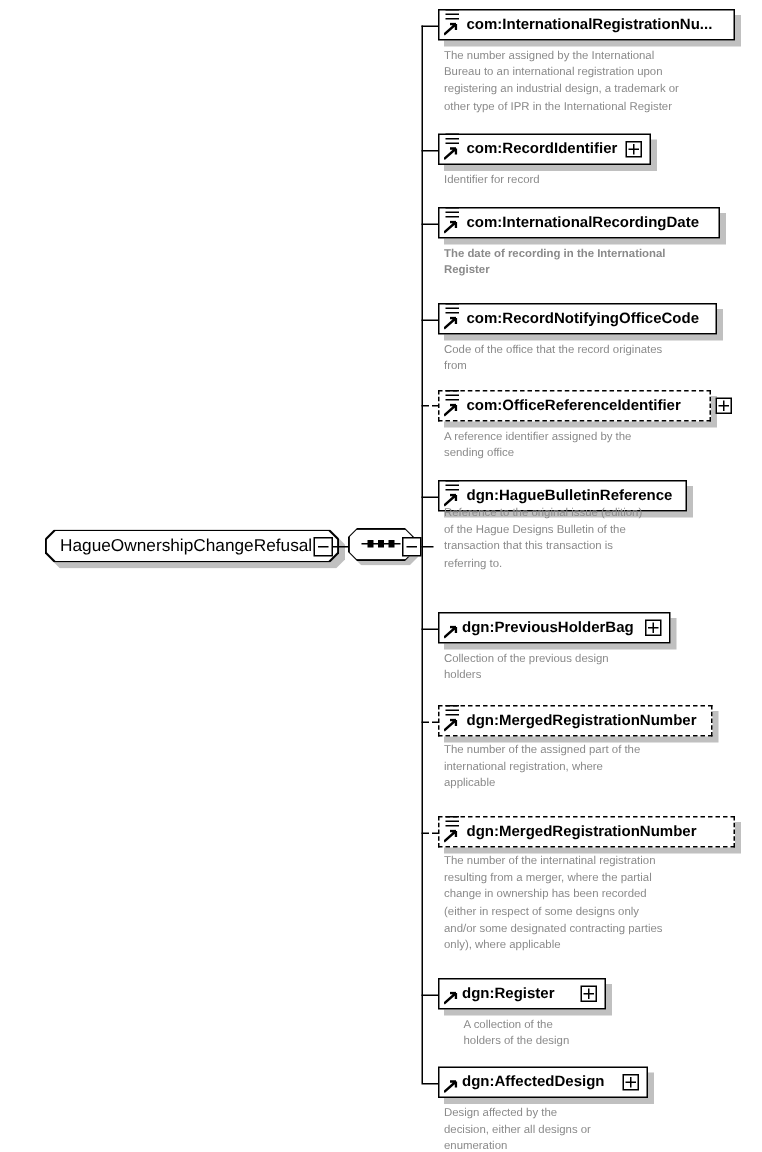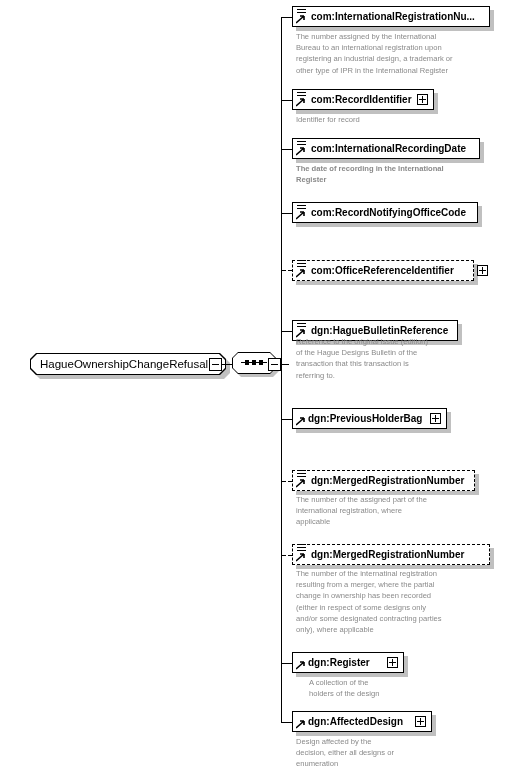--- a/index.html
+++ b/index.html
@@ -222,20 +222,22 @@
           <b></b>
         </span>
       <span class="arrow">
           <svg width="9" height="9" viewBox="0 0 9 9">
             <path d="M0 8 L8 1 M8 1 L4 1 M8 1 L8 5" stroke="#000" stroke-width="1.6" fill="none"></path>
           </svg>
         </span>
     </div>
     <div class="ename">com:RecordNotifyingOfficeCode</div>
   </div>
+  <div class="doc" style="left:296px;top:227px;width:196px;">Code of the office that the record originates
+from</div>
 
   <div class="hline" style="left:281px;top:270px;width:5px;border-top:1px dashed #000;background:none;height:0;"></div>
   <div class="hline" style="left:288px;top:270px;width:5px;border-top:1px dashed #000;background:none;height:0;"></div>
   <div class="node optional" style="left:292px;top:260px;">
     <div class="shadow" style="width:182px;height:21px;"></div>
     <div class="ebox" style="width:182px;height:21px;"></div>
     <div class="glyph">
       <span class="bars">
           <b></b>
           <b></b>
@@ -243,20 +245,22 @@
         </span>
       <span class="arrow">
           <svg width="9" height="9" viewBox="0 0 9 9">
             <path d="M0 8 L8 1 M8 1 L4 1 M8 1 L8 5" stroke="#000" stroke-width="1.6" fill="none"></path>
           </svg>
         </span>
     </div>
     <div class="ename">com:OfficeReferenceIdentifier</div>
     <div class="expander" style="left:185px;top:5px;"></div>
   </div>
+  <div class="doc" style="left:296px;top:285px;width:196px;">A reference identifier assigned by the
+sending office</div>
 
   <div class="hline" style="left:281px;top:331px;width:11px;"></div>
   <div class="node" style="left:292px;top:320px;">
     <div class="shadow" style="width:166px;height:21px;"></div>
     <div class="ebox" style="width:166px;height:21px;"></div>
     <div class="glyph">
       <span class="bars">
           <b></b>
           <b></b>
           <b></b>
@@ -281,20 +285,22 @@
     <div class="glyph">
       <span class="arrow">
           <svg width="9" height="9" viewBox="0 0 9 9">
             <path d="M0 8 L8 1 M8 1 L4 1 M8 1 L8 5" stroke="#000" stroke-width="1.6" fill="none"></path>
           </svg>
         </span>
     </div>
     <div class="ename">dgn:PreviousHolderBag</div>
     <div class="expander" style="left:138px;top:5px;"></div>
   </div>
+  <div class="doc" style="left:296px;top:433px;width:196px;">Collection of the previous design
+holders</div>
 
   <div class="hline" style="left:281px;top:481px;width:5px;border-top:1px dashed #000;background:none;height:0;"></div>
   <div class="hline" style="left:288px;top:481px;width:5px;border-top:1px dashed #000;background:none;height:0;"></div>
   <div class="node optional" style="left:292px;top:470px;">
     <div class="shadow" style="width:183px;height:21px;"></div>
     <div class="ebox" style="width:183px;height:21px;"></div>
     <div class="glyph">
       <span class="bars">
           <b></b>
           <b></b>

